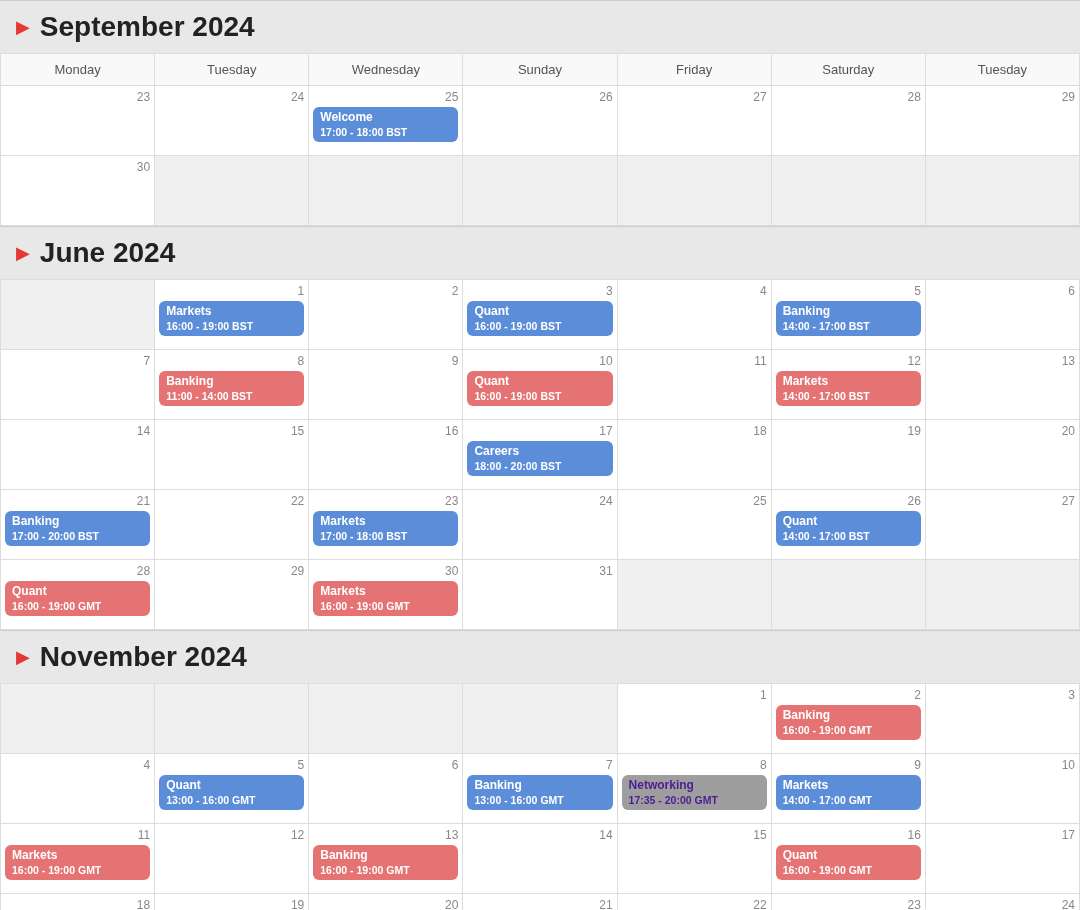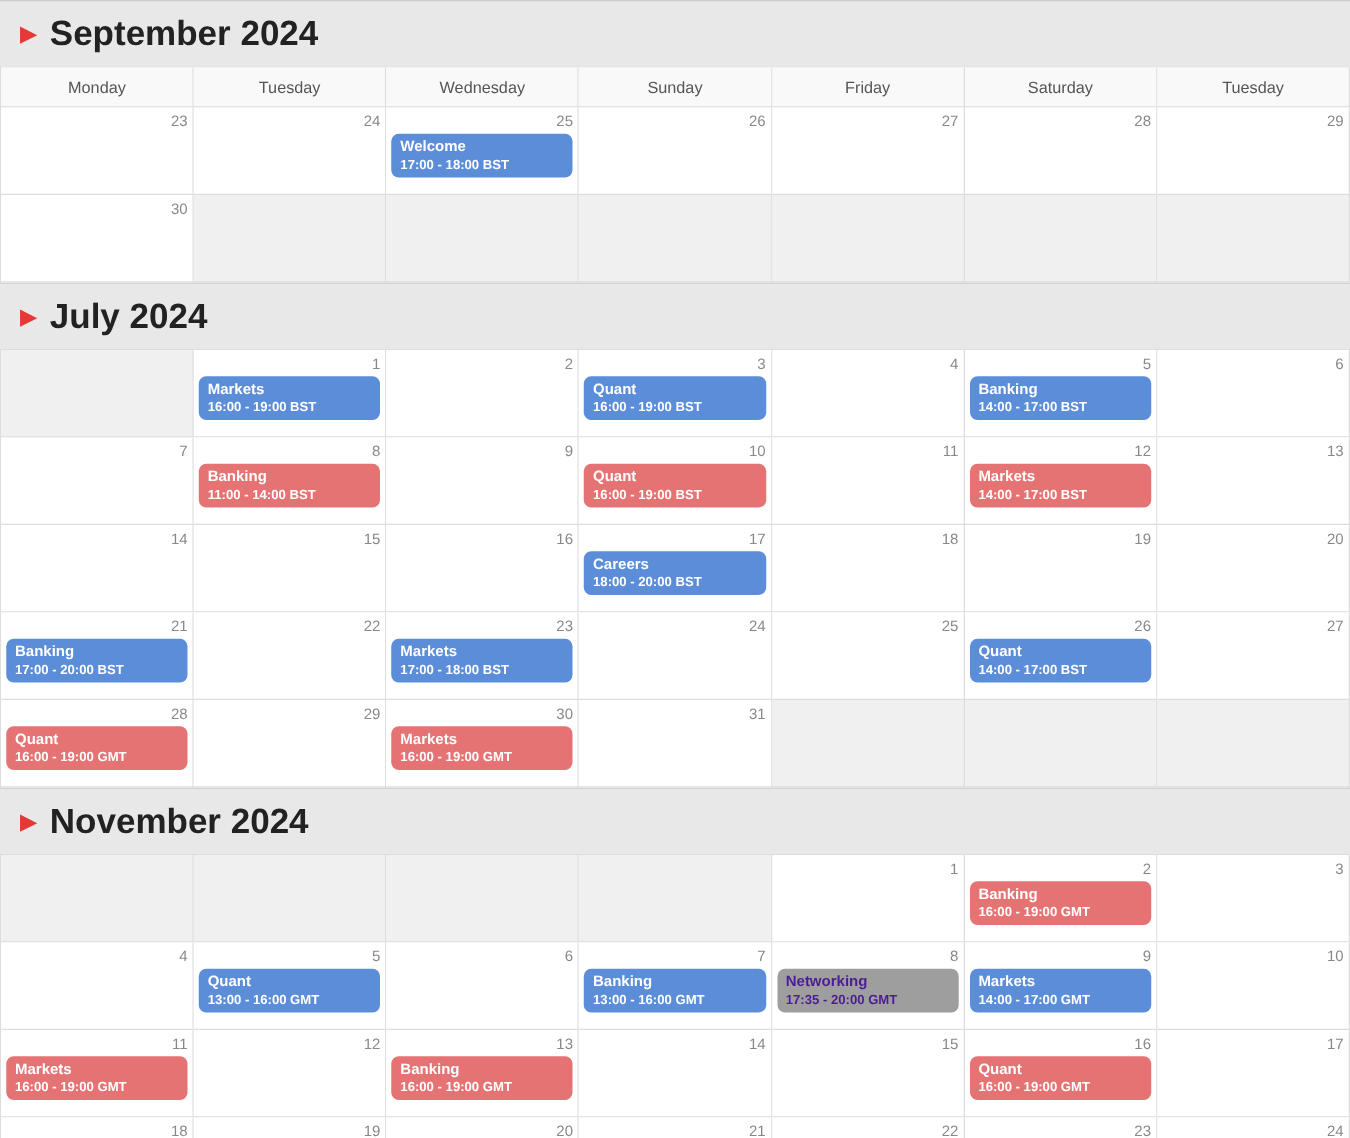--- a/index.html
+++ b/index.html
@@ -123,21 +123,21 @@
       </div>
       <div class="day-cell shaded empty"></div>
       <div class="day-cell shaded empty"></div>
       <div class="day-cell shaded empty"></div>
       <div class="day-cell shaded empty"></div>
       <div class="day-cell shaded empty"></div>
       <div class="day-cell shaded empty"></div>
     </div>
     <div class="month-header">
       <span class="play-icon">▶</span>
-    <h2>July 2024</h2>
+    <h2>June 2024</h2>
     </div>
     <div class="calendar-grid">
       <div class="day-cell shaded empty"></div>
       <div class="day-cell">
         <span class="day-num">1</span>
         <div class="event blue"><span>Markets</span><span class="event-time">16:00 - 19:00 BST</span></div>
       </div>
       <div class="day-cell">
         <span class="day-num">2</span>
       </div>

